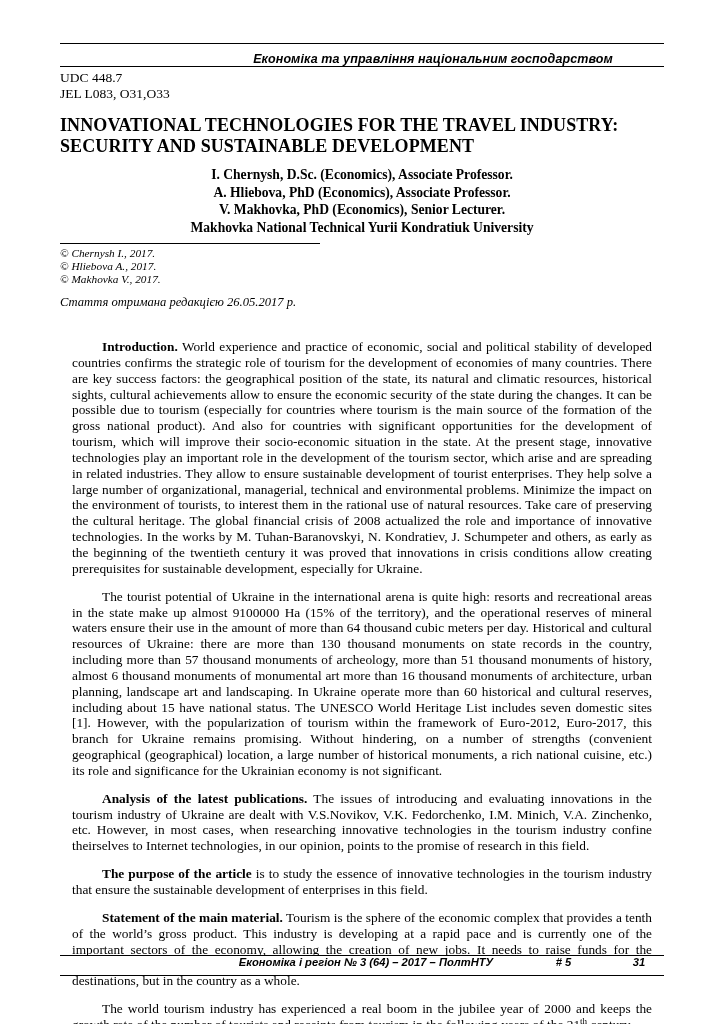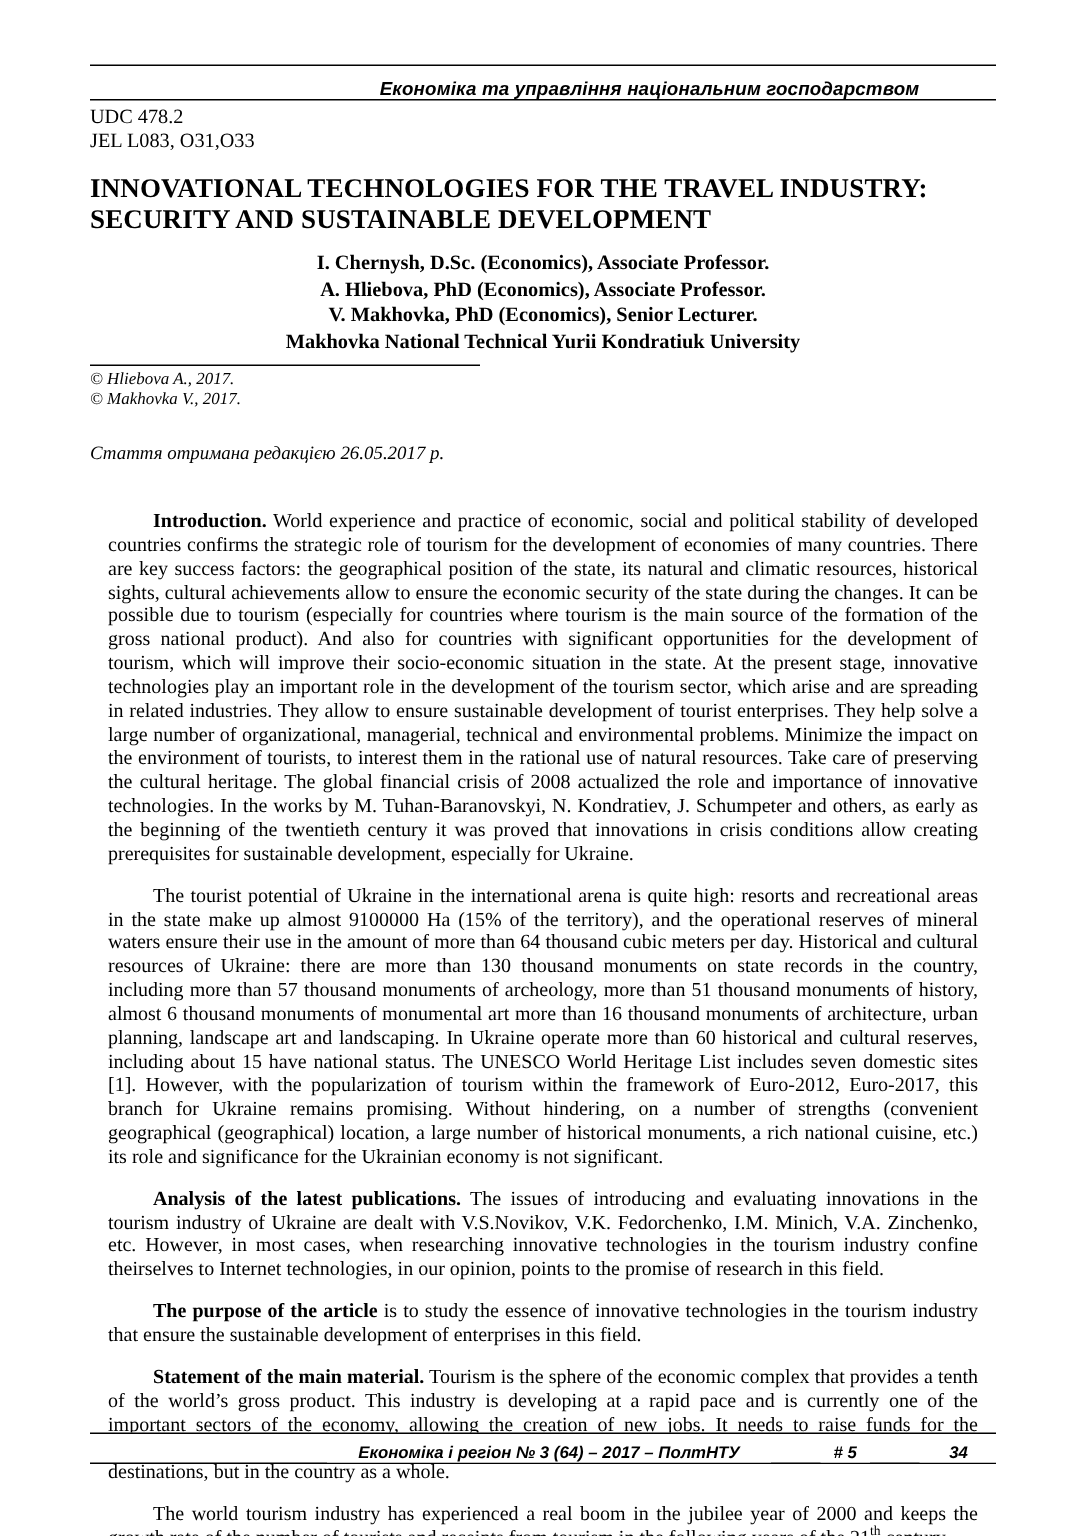--- a/index.html
+++ b/index.html
@@ -133,21 +133,21 @@
   .footer {
     position: absolute;
     left: 60px;
     top: 955px;
     width: 604px;
     height: 21px;
     border-top: 1.8px solid #000;
     border-bottom: 1.8px solid #000;
     box-sizing: border-box;
     display: flex;
-    align-items: flex-end;
+    align-items: flex-start;
     background: #ffffff;
   }
   .f-gray { background: #7f7f7f; flex: 0 0 auto; }
   .f-white {
     background: #ffffff;
     flex: 0 0 auto;
     display: flex;
     align-items: center;
     justify-content: center;
     font-family: "Liberation Sans", "DejaVu Sans", sans-serif;
@@ -166,37 +166,38 @@
 <body>
 
 <div class="page">
 
   <div class="runhead">
     <div class="runhead-block"></div>
     <div class="runhead-title">Економіка та управління національним господарством</div>
   </div>
 
   <div class="codes">
-    <div>UDC 478.2</div>
+    <div>UDC 448.7</div>
     <div>JEL L083, O31,O33</div>
   </div>
 
   <div class="doc-title">
     <div>INNOVATIONAL TECHNOLOGIES FOR THE TRAVEL INDUSTRY:</div>
     <div>SECURITY AND SUSTAINABLE DEVELOPMENT</div>
   </div>
 
   <div class="authors">
     <div>I. Chernysh, D.Sc. (Economics), Associate Professor.</div>
     <div>A. Hliebova, PhD (Economics), Associate Professor.</div>
     <div>V. Makhovka, PhD (Economics), Senior Lecturer.</div>
     <div>Makhovka National Technical Yurii Kondratiuk University</div>
   </div>
 
   <div class="copyright">
+    <div>© Chernysh I., 2017.</div>
     <div>© Hliebova A., 2017.</div>
     <div>© Makhovka V., 2017.</div>
   </div>
 
   <div class="received">Стаття отримана редакцією 26.05.2017 р.</div>
 
   <div class="body-text">
     <p><b>Introduction.</b><span> World experience and practice of economic, social and political stability of developed countries confirms the strategic role of tourism for the development of economies of many countries. There are key success factors: the geographical position of the state, its natural and climatic resources, historical sights, cultural achievements allow to ensure the economic security of the state during the changes. It can be possible due to tourism (especially for countries where tourism is the main source of the formation of the gross national product). And also for countries with significant opportunities for the development of tourism, which will improve their socio-economic situation in the state. At the present stage, innovative technologies play an important role in the development of the tourism sector, which arise and are spreading in related industries. They allow to ensure sustainable development of tourist enterprises. They help solve a large number of organizational, managerial, technical and environmental problems. Minimize the impact on the environment of tourists, to interest them in the rational use of natural resources. Take care of preserving the cultural heritage. The global financial crisis of 2008 actualized the role and importance of innovative technologies. In the works by M. Tuhan-Baranovskyi, N. Kondratiev, J. Schumpeter and others, as early as the beginning of the twentieth century it was proved that innovations in crisis conditions allow creating prerequisites for sustainable development, especially for Ukraine.</span></p>
     <p><span>The tourist potential of Ukraine in the international arena is quite high: resorts and recreational areas in the state make up almost 9100000 Ha (15% of the territory), and the operational reserves of mineral waters ensure their use in the amount of more than 64 thousand cubic meters per day. Historical and cultural resources of Ukraine: there are more than 130 thousand monuments on state records in the country, including more than 57 thousand monuments of archeology, more than 51 thousand monuments of history, almost 6 thousand monuments of monumental art more than 16 thousand monuments of architecture, urban planning, landscape art and landscaping. In Ukraine operate more than 60 historical and cultural reserves, including about 15 have national status. The UNESCO World Heritage List includes seven domestic sites [1]. However, with the popularization of tourism within the framework of Euro-2012, Euro-2017, this branch for Ukraine remains promising. Without hindering, on a number of strengths (convenient geographical (geographical) location, a large number of historical monuments, a rich national cuisine, etc.) its role and significance for the Ukrainian economy is not significant.</span></p>
     <p><b>Analysis of the latest publications.</b><span> The issues of introducing and evaluating innovations in the tourism industry of Ukraine are dealt with V.S.Novikov, V.K. Fedorchenko, I.M. Minich, V.A. Zinchenko, etc. However, in most cases, when researching innovative technologies in the tourism industry confine theirselves to Internet technologies, in our opinion, points to the promise of research in this field.</span></p>
@@ -204,16 +205,16 @@
     <p><b>Statement of the main material.</b><span> Tourism is the sphere of the economic complex that provides a tenth of the world’s gross product. This industry is developing at a rapid pace and is currently one of the important sectors of the economy, allowing the creation of new jobs. It needs to raise funds for the development of individual regions, to improve the standard of living not only in the territory of tourist destinations, but in the country as a whole.</span></p>
     <p><span>The world tourism industry has experienced a real boom in the jubilee year of 2000 and keeps the growth rate of the number of tourists and receipts from tourism in the following years of the 21</span><sup>th</sup><span> century.</span></p>
   </div>
 
   <div class="footer">
     <div class="f-gray" style="width:158px"></div>
     <div class="f-white f-journal">Економіка і регіон № 3 (64) – 2017 – ПолтНТУ</div>
     <div class="f-gray f-gap1"></div>
     <div class="f-white f-issue"># 5</div>
     <div class="f-gray f-gap2"></div>
-    <div class="f-white f-pagenum">34</div>
+    <div class="f-white f-pagenum">31</div>
   </div>
 
 </div>
 
 </body></html>

